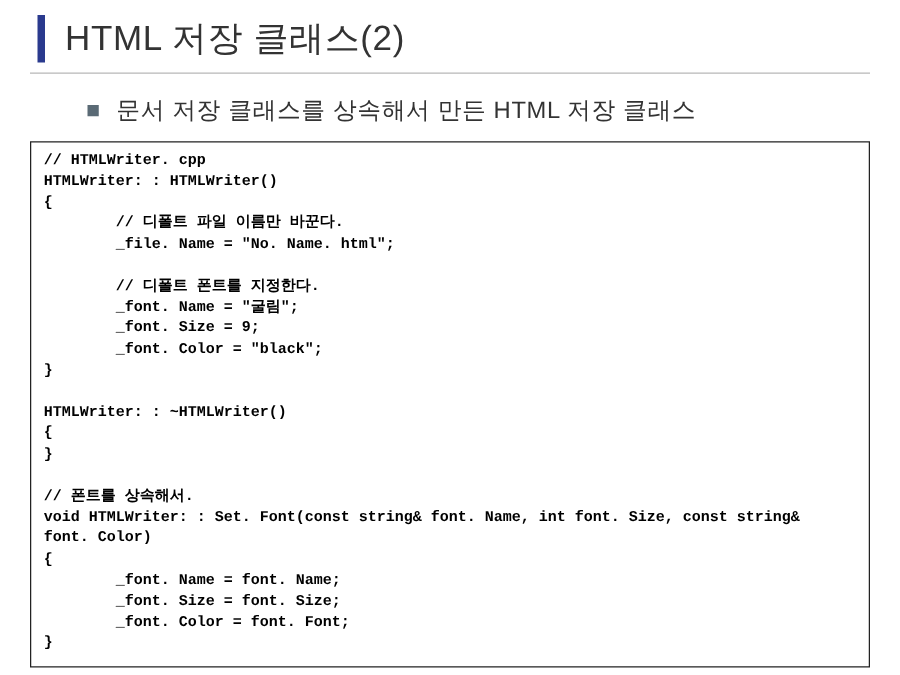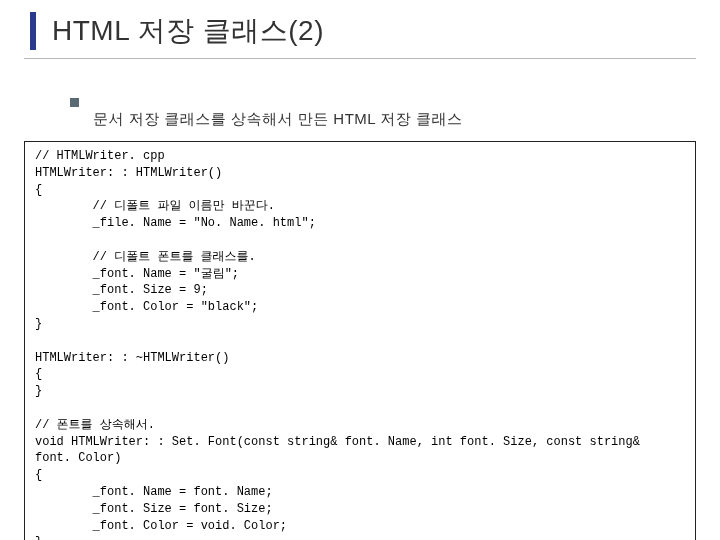--- a/index.html
+++ b/index.html
@@ -45,38 +45,37 @@
     padding: 16px 0 8px 70px;
   }
   .bullet-square {
     width: 9px;
     height: 9px;
     background: #5a6a75;
     margin-right: 14px;
     flex-shrink: 0;
   }
   .bullet-text {
-    font-size: 15px;
+    font-size: 19px;
     color: #333;
     letter-spacing: 0.5px;
-    margin-top: 35px;
   }
   .code-box {
     margin: 4px 24px 0 24px;
     border: 1.5px solid #222;
     padding: 6px 10px 10px 10px;
     font-family: "Courier New", "Consolas", monospace;
     font-size: 12px;
     line-height: 1.4;
     color: #000;
     white-space: pre;
     overflow: hidden;
   }
   .bold {
-    font-weight: normal;
+    font-weight: bold;
   }
 </style>
 </head>
 <body>
 
 <div class="slide">
 
   <div class="title-row">
     <div class="accent-bar"></div>
     <div class="title">HTML 저장 클래스(2)</div>
@@ -87,32 +86,32 @@
     <div class="bullet-square"></div>
     <div class="bullet-text">문서 저장 클래스를 상속해서 만든 HTML 저장 클래스</div>
   </div>
 
   <div class="code-box"><span class="bold">// HTMLWriter. cpp</span>
 <span class="bold">HTMLWriter: : HTMLWriter()</span>
 <span class="bold">{</span>
 <span class="bold">        // 디폴트 파일 이름만 바꾼다.</span>
 <span class="bold">        _file. Name = "No. Name. html";</span>
 <span class="bold"></span>
-<span class="bold">        // 디폴트 폰트를 클래스를.</span>
+<span class="bold">        // 디폴트 폰트를 지정한다.</span>
 <span class="bold">        _font. Name = "굴림";</span>
 <span class="bold">        _font. Size = 9;</span>
 <span class="bold">        _font. Color = "black";</span>
 <span class="bold">}</span>
 <span class="bold"></span>
 <span class="bold">HTMLWriter: : ~HTMLWriter()</span>
 <span class="bold">{</span>
 <span class="bold">}</span>
 <span class="bold"></span>
 <span class="bold">// 폰트를 상속해서.</span>
 <span class="bold">void HTMLWriter: : Set. Font(const string&amp; font. Name, int font. Size, const string&amp;</span>
 <span class="bold">font. Color)</span>
 <span class="bold">{</span>
 <span class="bold">        _font. Name = font. Name;</span>
 <span class="bold">        _font. Size = font. Size;</span>
-<span class="bold">        _font. Color = void. Color;</span>
+<span class="bold">        _font. Color = font. Font;</span>
 <span class="bold">}</span></div>
 
 </div>
 
 </body></html>

